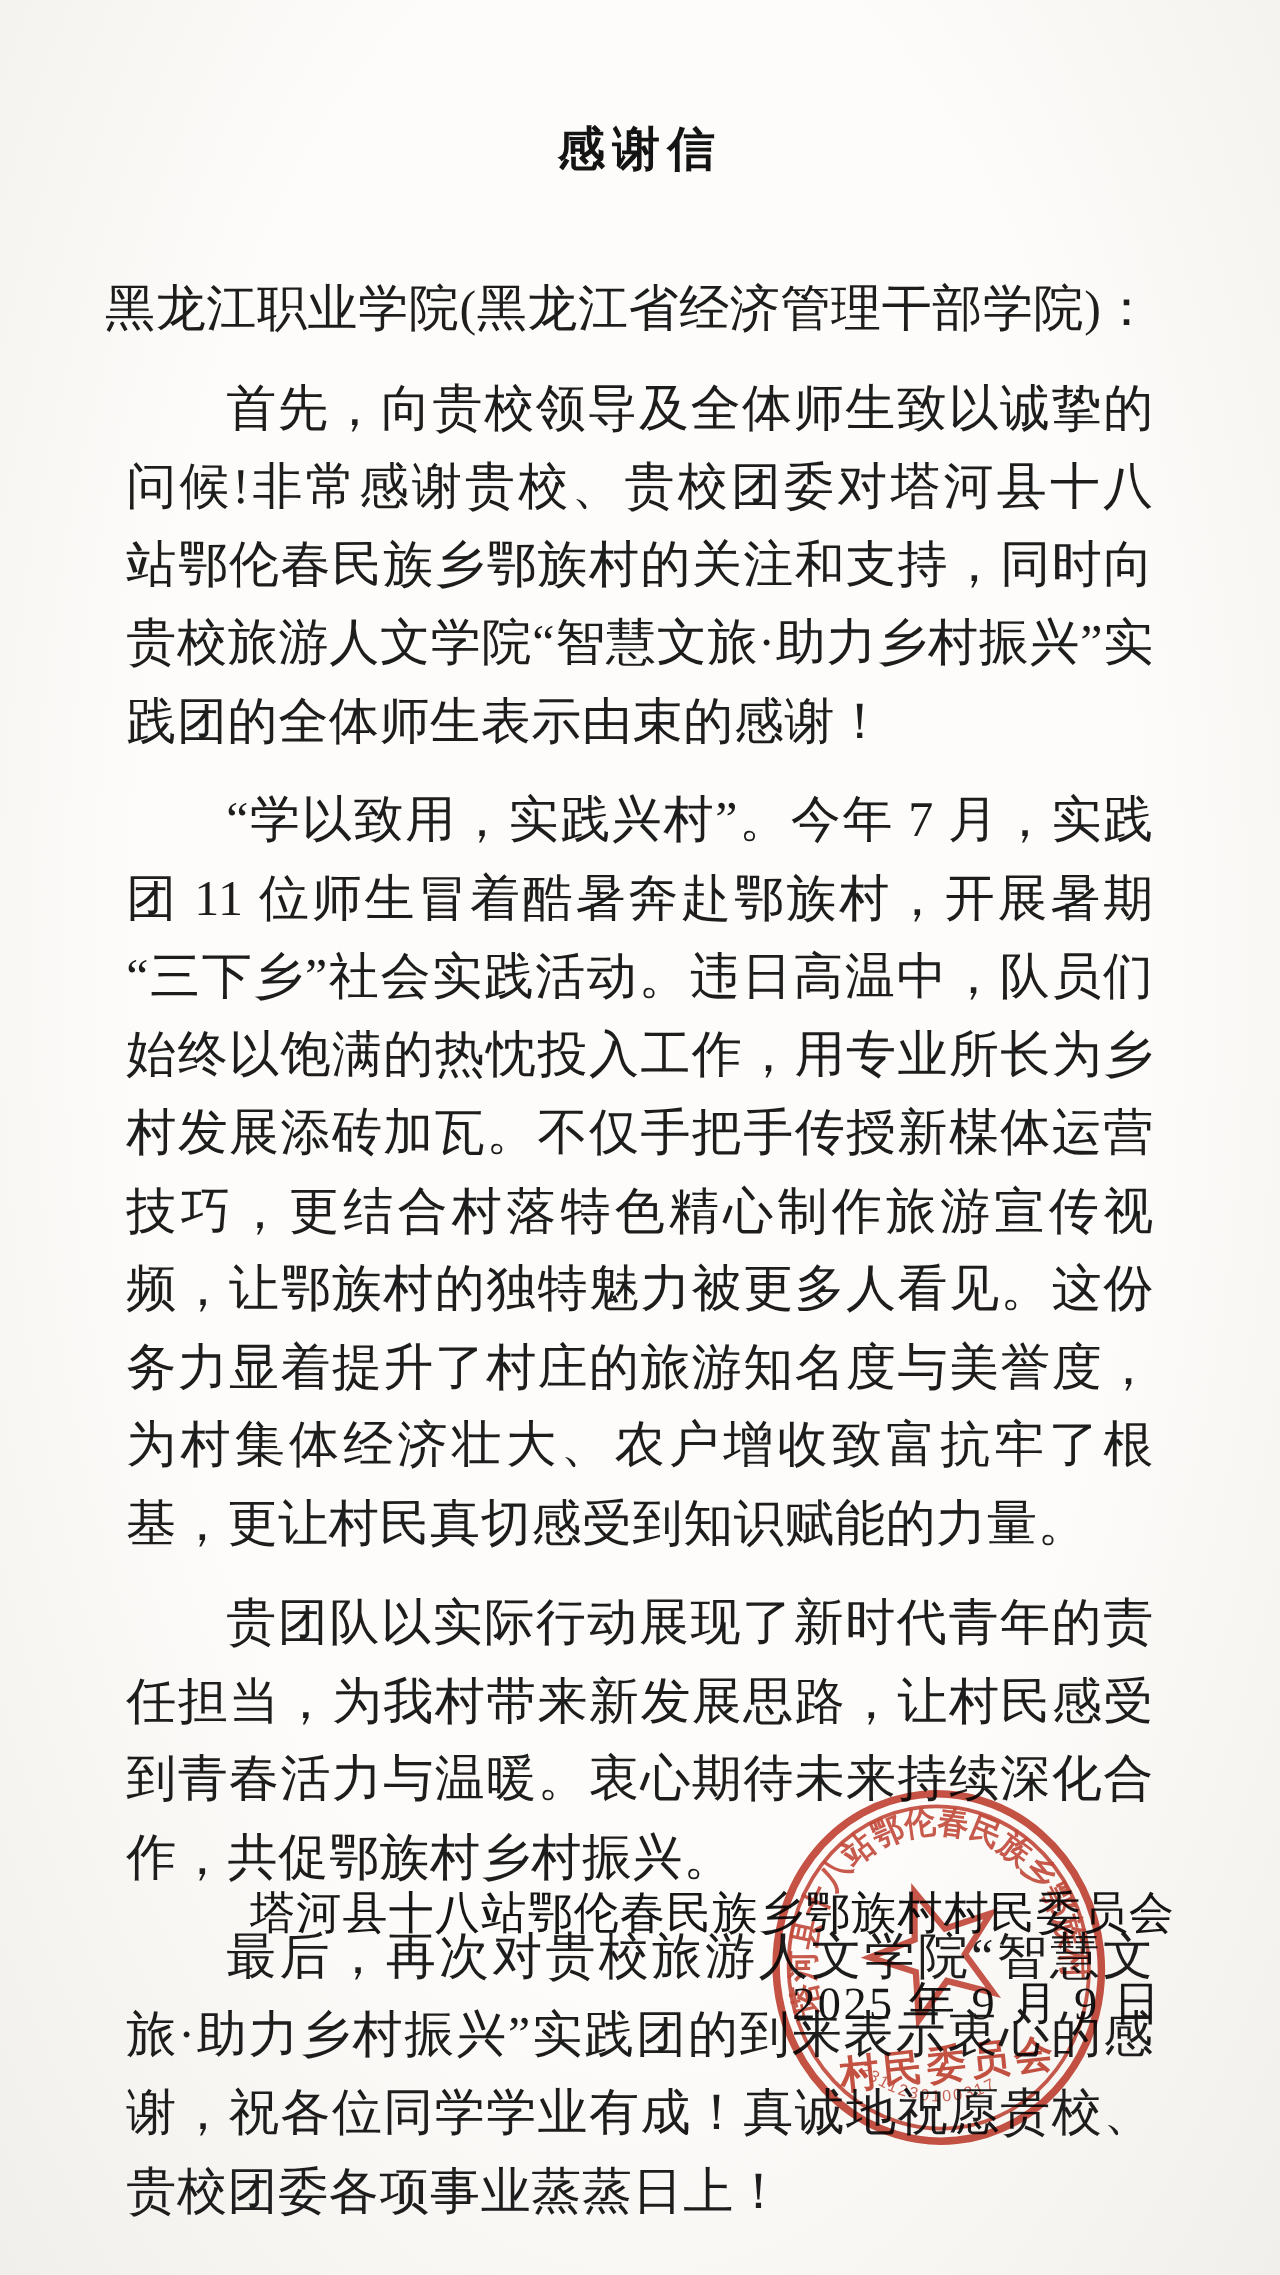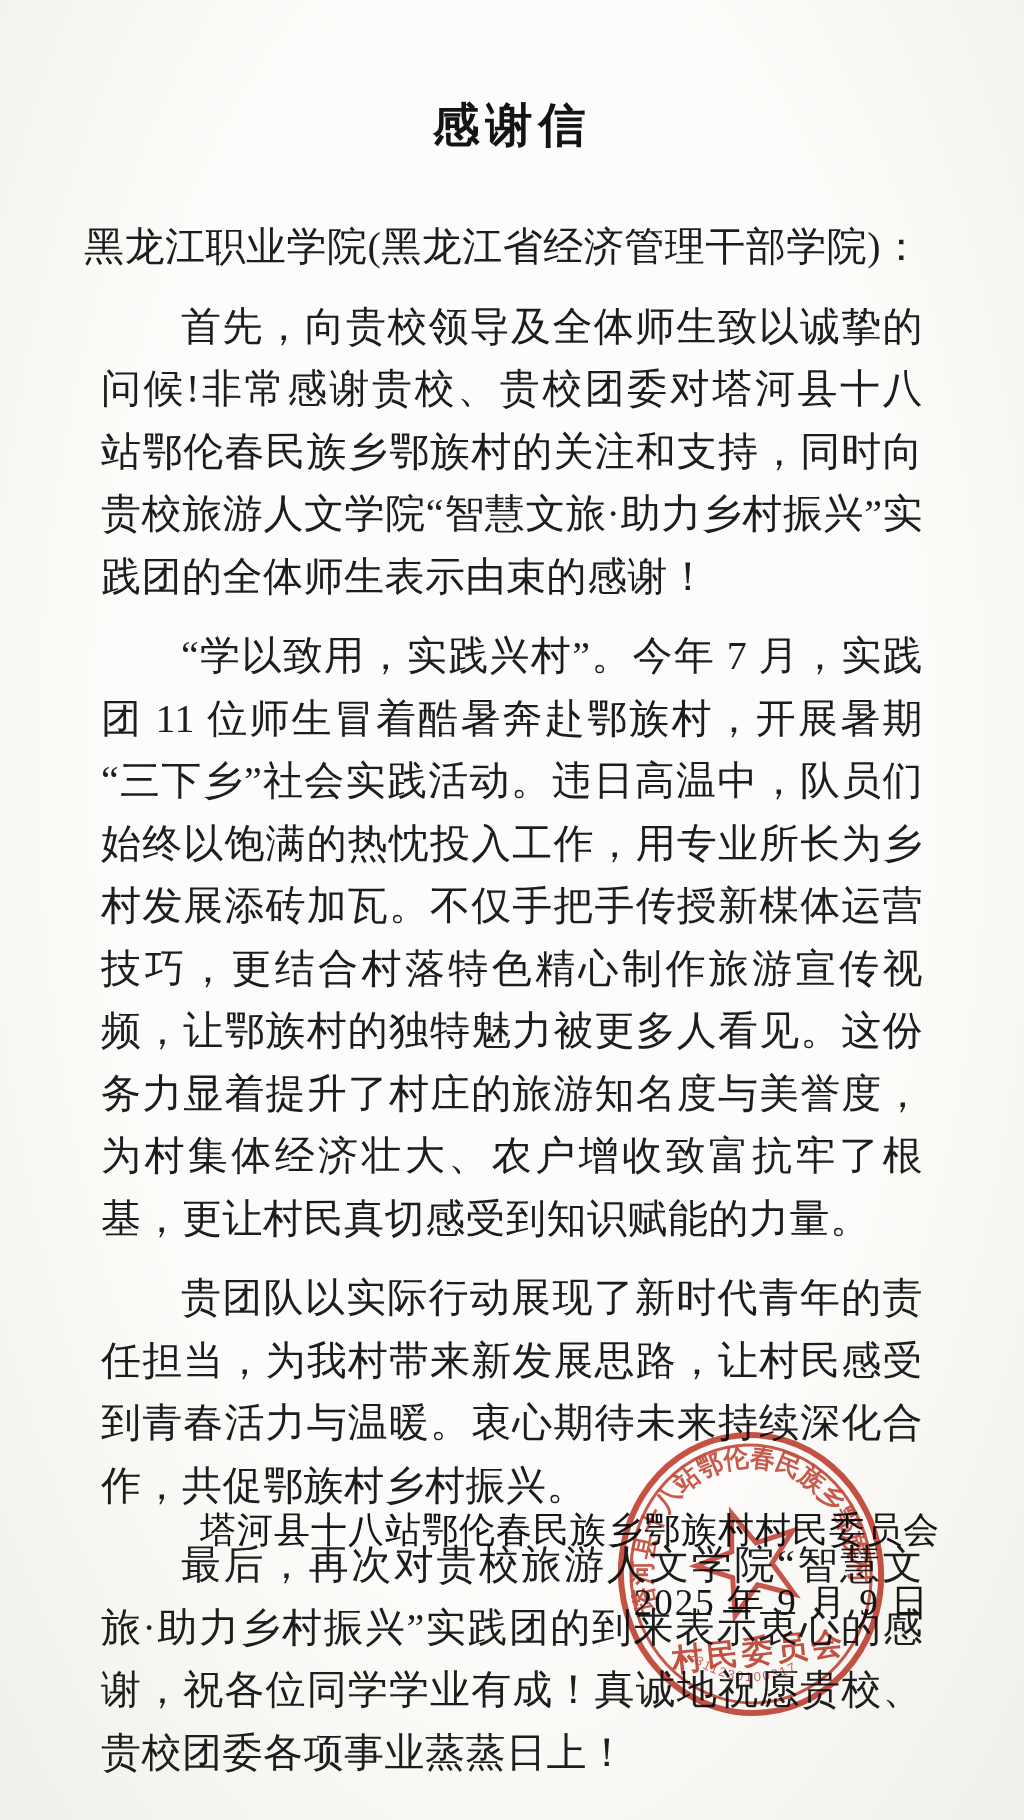--- a/index.html
+++ b/index.html
@@ -8,21 +8,21 @@
     width:1024px;height:1820px;
     background:radial-gradient(ellipse at 50% 42%, #fdfcfa 55%, #f1efeb 100%);
     overflow:hidden;
     font-family:"Liberation Serif","DejaVu Serif",serif;
     color:#1d1d1d;
   }
   .title{
     position:absolute;top:94px;left:0;width:100%;
     text-align:center;
     font-family:"Liberation Sans","DejaVu Sans",sans-serif;
-    font-weight:700;font-size:47px;letter-spacing:6px;color:#141414;
+    font-weight:700;font-size:38px;letter-spacing:6px;color:#141414;
   }
   .body-block{
     position:absolute;left:84px;top:216px;width:856px;
     font-size:40px;line-height:62.5px;text-align:justify;
     letter-spacing:0.5px;
   }
   .salutation{margin:0;text-indent:0;}
   .para{margin:17px;text-indent:2em;}
   .signature{
     position:absolute;top:1506px;left:84px;width:856px;

